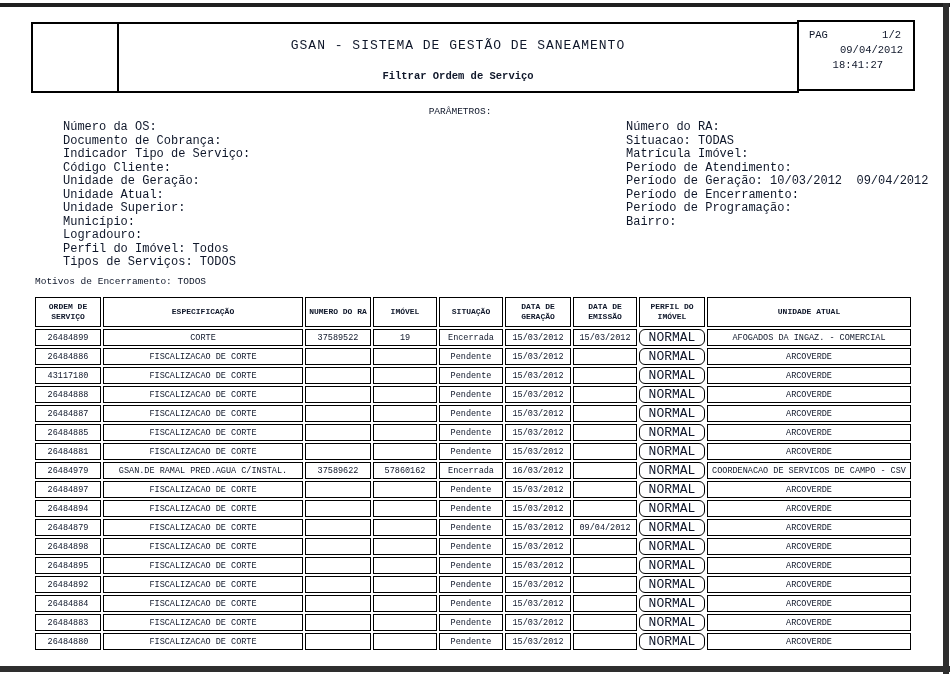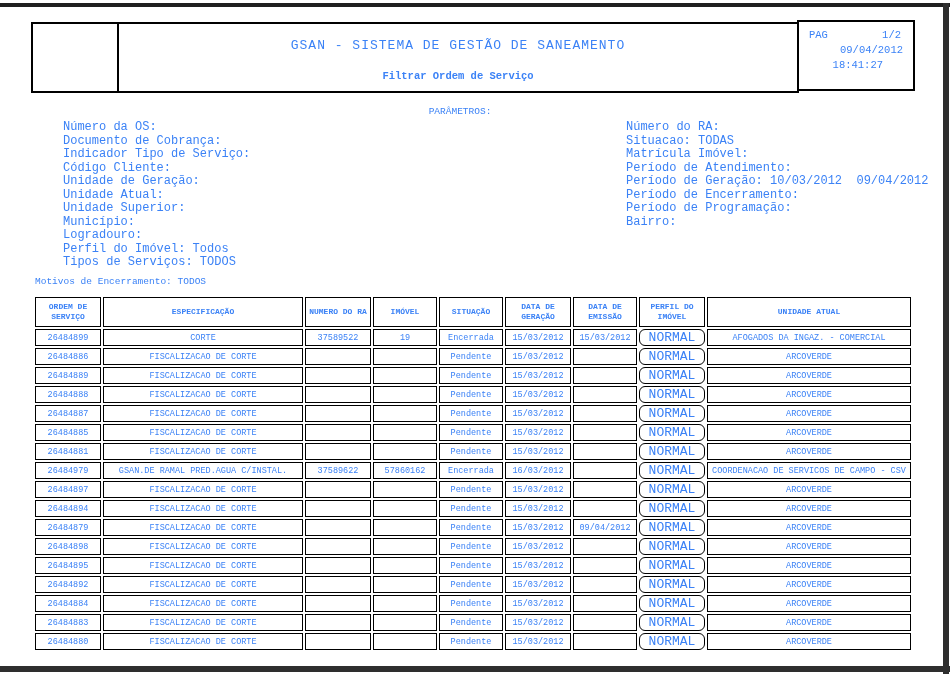--- a/index.html
+++ b/index.html
@@ -1,18 +1,18 @@
 <!DOCTYPE html>
 <html><head>
 <meta charset="utf-8">
 <style>
   html,body{margin:0;padding:0;background:#fff;}
   .screen{
     position:relative;width:950px;height:674px;background:#ffffff;overflow:hidden;
-    font-family:"Liberation Mono","DejaVu Sans Mono",monospace;color:#3b82f6;
+    font-family:"Liberation Mono","DejaVu Sans Mono",monospace;color:#0f172a;
   }
   
   .frame-top{position:absolute;left:0;top:3px;width:950px;height:4px;background:#1f1f1f;}
   .frame-right{position:absolute;left:943px;top:3px;width:6px;height:671px;background:#2e2e2e;}
   .frame-bottom{position:absolute;left:0;top:666px;width:950px;height:6px;background:#2e2e2e;}
 
   
   .box{position:absolute;box-sizing:border-box;border:2px solid #000;background:#fff;}
   .box-empty{left:31px;top:22px;width:88px;height:71px;}
   .box-title{left:117px;top:22px;width:682px;height:71px;text-align:center;padding-top:14px;}
@@ -147,21 +147,21 @@
         <td>FISCALIZACAO DE CORTE</td>
         <td></td>
         <td></td>
         <td>Pendente</td>
         <td>15/03/2012</td>
         <td></td>
         <td>NORMAL</td>
         <td>ARCOVERDE</td>
       </tr>
         <tr>
-        <td>26484889</td>
+        <td>43117180</td>
         <td>FISCALIZACAO DE CORTE</td>
         <td></td>
         <td></td>
         <td>Pendente</td>
         <td>15/03/2012</td>
         <td></td>
         <td>NORMAL</td>
         <td>ARCOVERDE</td>
       </tr>
         <tr>

